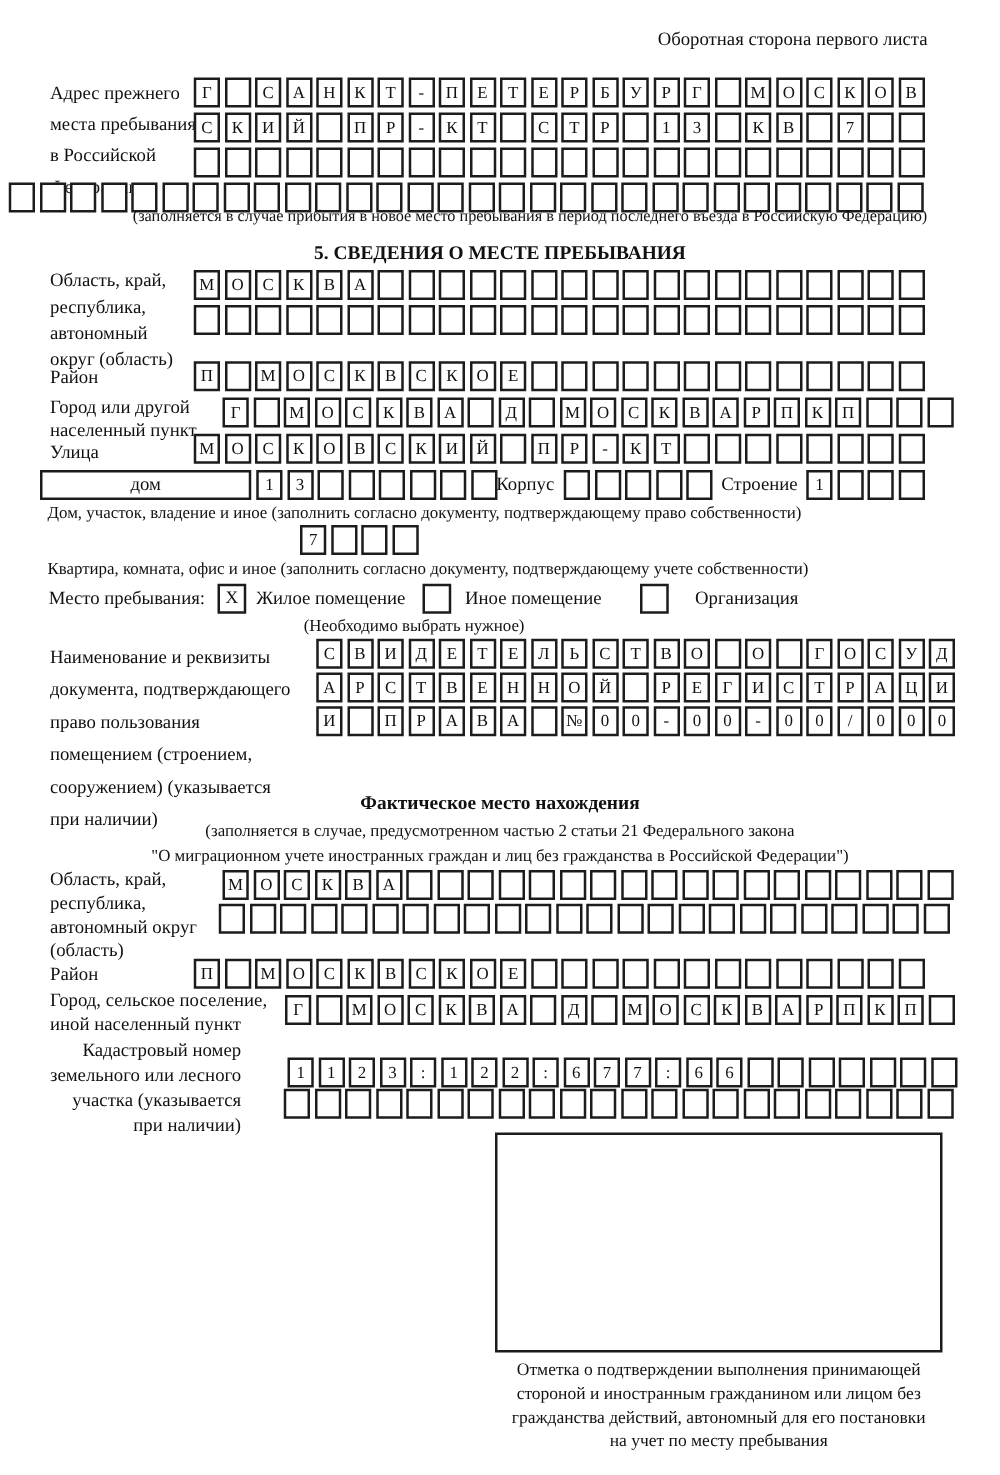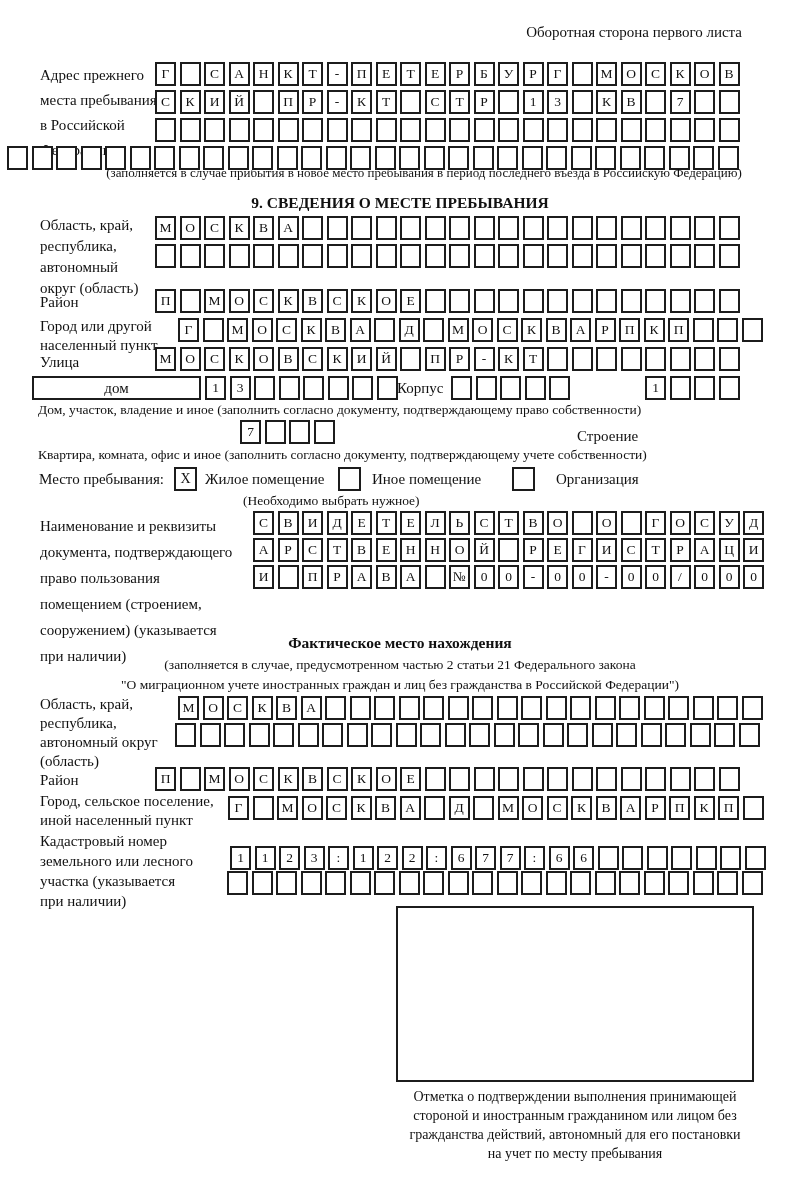--- a/index.html
+++ b/index.html
@@ -7,21 +7,21 @@
     position:relative; width:800px; height:1180px; background:#ffffff;
     font-family:"Liberation Serif","DejaVu Serif",serif; color:#111;
     overflow:hidden;
     border-radius:20px;
   }
   .abs { position:absolute; }
   .lbl { font-size:15px; line-height:21px; white-space:pre-line; }
   .lbl.lh25 { line-height:25px; }
   .lbl.lh26 { line-height:26px; }
   .lbl.lh19 { line-height:19px; }
-  .lbl.lh20 { line-height:20px; }
+  .lbl.lh20 { line-height:20px;text-align:right; }
   .note { font-size:13.5px; }
   .ctr { left:0; width:800px; text-align:center; }
   .title { font-weight:bold; font-size:15.5px; }
   .boxrow { white-space:nowrap; height:24px; }
   .cbox {
     display:inline-block; width:17px; height:20px; border:2px solid #1c1c1c;
     margin-right:3.5px; text-align:center; font-size:13.5px; line-height:20px;
     vertical-align:top; background:#fff;
   }
   .bigbox {
@@ -46,21 +46,21 @@
   <div class="abs lbl lh25" style="left:40px; top:63px; width:130px;">Адрес прежнего
 места пребывания
 в Российской
 Федерации</div>
   <div class="abs boxrow" style="left:155px; top:62px;"><span class="cbox">Г</span><span class="cbox"></span><span class="cbox">С</span><span class="cbox">А</span><span class="cbox">Н</span><span class="cbox">К</span><span class="cbox">Т</span><span class="cbox">-</span><span class="cbox">П</span><span class="cbox">Е</span><span class="cbox">Т</span><span class="cbox">Е</span><span class="cbox">Р</span><span class="cbox">Б</span><span class="cbox">У</span><span class="cbox">Р</span><span class="cbox">Г</span><span class="cbox"></span><span class="cbox">М</span><span class="cbox">О</span><span class="cbox">С</span><span class="cbox">К</span><span class="cbox">О</span><span class="cbox">В</span></div>
   <div class="abs boxrow" style="left:155px; top:90px;"><span class="cbox">С</span><span class="cbox">К</span><span class="cbox">И</span><span class="cbox">Й</span><span class="cbox"></span><span class="cbox">П</span><span class="cbox">Р</span><span class="cbox">-</span><span class="cbox">К</span><span class="cbox">Т</span><span class="cbox"></span><span class="cbox">С</span><span class="cbox">Т</span><span class="cbox">Р</span><span class="cbox"></span><span class="cbox">1</span><span class="cbox">3</span><span class="cbox"></span><span class="cbox">К</span><span class="cbox">В</span><span class="cbox"></span><span class="cbox">7</span><span class="cbox"></span><span class="cbox"></span></div>
   <div class="abs boxrow" style="left:155px; top:118px;"><span class="cbox"></span><span class="cbox"></span><span class="cbox"></span><span class="cbox"></span><span class="cbox"></span><span class="cbox"></span><span class="cbox"></span><span class="cbox"></span><span class="cbox"></span><span class="cbox"></span><span class="cbox"></span><span class="cbox"></span><span class="cbox"></span><span class="cbox"></span><span class="cbox"></span><span class="cbox"></span><span class="cbox"></span><span class="cbox"></span><span class="cbox"></span><span class="cbox"></span><span class="cbox"></span><span class="cbox"></span><span class="cbox"></span><span class="cbox"></span></div>
   <div class="abs boxrow" style="left:7px; top:146px;"><span class="cbox"></span><span class="cbox"></span><span class="cbox"></span><span class="cbox"></span><span class="cbox"></span><span class="cbox"></span><span class="cbox"></span><span class="cbox"></span><span class="cbox"></span><span class="cbox"></span><span class="cbox"></span><span class="cbox"></span><span class="cbox"></span><span class="cbox"></span><span class="cbox"></span><span class="cbox"></span><span class="cbox"></span><span class="cbox"></span><span class="cbox"></span><span class="cbox"></span><span class="cbox"></span><span class="cbox"></span><span class="cbox"></span><span class="cbox"></span><span class="cbox"></span><span class="cbox"></span><span class="cbox"></span><span class="cbox"></span><span class="cbox"></span><span class="cbox"></span></div>
   <div class="abs ctr" style="top:165px; font-size:13px;margin-left:24px;">(заполняется в случае прибытия в новое место пребывания в период последнего въезда в Российскую Федерацию)</div>
 
-  <div class="abs ctr title" style="top:194px;">9. СВЕДЕНИЯ О МЕСТЕ ПРЕБЫВАНИЯ</div>
+  <div class="abs ctr title" style="top:194px;">5. СВЕДЕНИЯ О МЕСТЕ ПРЕБЫВАНИЯ</div>
 
   <div class="abs lbl" style="left:40px; top:215px;">Область, край,
 республика,
 автономный
 округ (область)</div>
   <div class="abs boxrow" style="left:155px; top:216px;"><span class="cbox">М</span><span class="cbox">О</span><span class="cbox">С</span><span class="cbox">К</span><span class="cbox">В</span><span class="cbox">А</span><span class="cbox"></span><span class="cbox"></span><span class="cbox"></span><span class="cbox"></span><span class="cbox"></span><span class="cbox"></span><span class="cbox"></span><span class="cbox"></span><span class="cbox"></span><span class="cbox"></span><span class="cbox"></span><span class="cbox"></span><span class="cbox"></span><span class="cbox"></span><span class="cbox"></span><span class="cbox"></span><span class="cbox"></span><span class="cbox"></span></div>
   <div class="abs boxrow" style="left:155px; top:244px;"><span class="cbox"></span><span class="cbox"></span><span class="cbox"></span><span class="cbox"></span><span class="cbox"></span><span class="cbox"></span><span class="cbox"></span><span class="cbox"></span><span class="cbox"></span><span class="cbox"></span><span class="cbox"></span><span class="cbox"></span><span class="cbox"></span><span class="cbox"></span><span class="cbox"></span><span class="cbox"></span><span class="cbox"></span><span class="cbox"></span><span class="cbox"></span><span class="cbox"></span><span class="cbox"></span><span class="cbox"></span><span class="cbox"></span><span class="cbox"></span></div>
 
   <div class="abs lbl" style="left:40px; top:292px;">Район</div>
   <div class="abs boxrow" style="left:155px; top:289px;"><span class="cbox">П</span><span class="cbox"></span><span class="cbox">М</span><span class="cbox">О</span><span class="cbox">С</span><span class="cbox">К</span><span class="cbox">В</span><span class="cbox">С</span><span class="cbox">К</span><span class="cbox">О</span><span class="cbox">Е</span><span class="cbox"></span><span class="cbox"></span><span class="cbox"></span><span class="cbox"></span><span class="cbox"></span><span class="cbox"></span><span class="cbox"></span><span class="cbox"></span><span class="cbox"></span><span class="cbox"></span><span class="cbox"></span><span class="cbox"></span><span class="cbox"></span></div>
@@ -69,21 +69,21 @@
 населенный пункт</div>
   <div class="abs boxrow" style="left:178px; top:318px;"><span class="cbox">Г</span><span class="cbox"></span><span class="cbox">М</span><span class="cbox">О</span><span class="cbox">С</span><span class="cbox">К</span><span class="cbox">В</span><span class="cbox">А</span><span class="cbox"></span><span class="cbox">Д</span><span class="cbox"></span><span class="cbox">М</span><span class="cbox">О</span><span class="cbox">С</span><span class="cbox">К</span><span class="cbox">В</span><span class="cbox">А</span><span class="cbox">Р</span><span class="cbox">П</span><span class="cbox">К</span><span class="cbox">П</span><span class="cbox"></span><span class="cbox"></span><span class="cbox"></span></div>
 
   <div class="abs lbl" style="left:40px; top:352px;">Улица</div>
   <div class="abs boxrow" style="left:155px; top:347px;"><span class="cbox">М</span><span class="cbox">О</span><span class="cbox">С</span><span class="cbox">К</span><span class="cbox">О</span><span class="cbox">В</span><span class="cbox">С</span><span class="cbox">К</span><span class="cbox">И</span><span class="cbox">Й</span><span class="cbox"></span><span class="cbox">П</span><span class="cbox">Р</span><span class="cbox">-</span><span class="cbox">К</span><span class="cbox">Т</span><span class="cbox"></span><span class="cbox"></span><span class="cbox"></span><span class="cbox"></span><span class="cbox"></span><span class="cbox"></span><span class="cbox"></span><span class="cbox"></span></div>
 
   <div class="abs bigbox" style="left:32px; top:376px; width:165px;">дом</div>
   <div class="abs boxrow" style="left:205px; top:376px;"><span class="cbox">1</span><span class="cbox">3</span><span class="cbox"></span><span class="cbox"></span><span class="cbox"></span><span class="cbox"></span><span class="cbox"></span><span class="cbox"></span></div>
   <div class="abs lbl" style="left:397px; top:378px;">Корпус</div>
   <div class="abs boxrow" style="left:451px; top:376px;"><span class="cbox"></span><span class="cbox"></span><span class="cbox"></span><span class="cbox"></span><span class="cbox"></span></div>
-  <div class="abs lbl" style="left:577px; top:378px;margin-top:48px;">Строение</div>
+  <div class="abs lbl" style="left:577px; top:378px;">Строение</div>
   <div class="abs boxrow" style="left:645px; top:376px;"><span class="cbox">1</span><span class="cbox"></span><span class="cbox"></span><span class="cbox"></span></div>
   <div class="abs note" style="left:38px; top:402px;">Дом, участок, владение и иное (заполнить согласно документу, подтверждающему право собственности)</div>
 
   <div class="abs boxrow" style="left:240px; top:420px;"><span class="cbox">7</span><span class="cbox"></span><span class="cbox"></span><span class="cbox"></span></div>
   <div class="abs note" style="left:38px; top:447px;">Квартира, комната, офис и иное (заполнить согласно документу, подтверждающему учете собственности)</div>
 
   <div class="abs lbl" style="left:39px; top:469px;">Место пребывания:</div>
   <span class="abs chk" style="left:174px; top:467px;">X</span>
   <div class="abs lbl" style="left:205px; top:469px;">Жилое помещение</div>
   <span class="abs chk" style="left:338px; top:467px;"></span>

